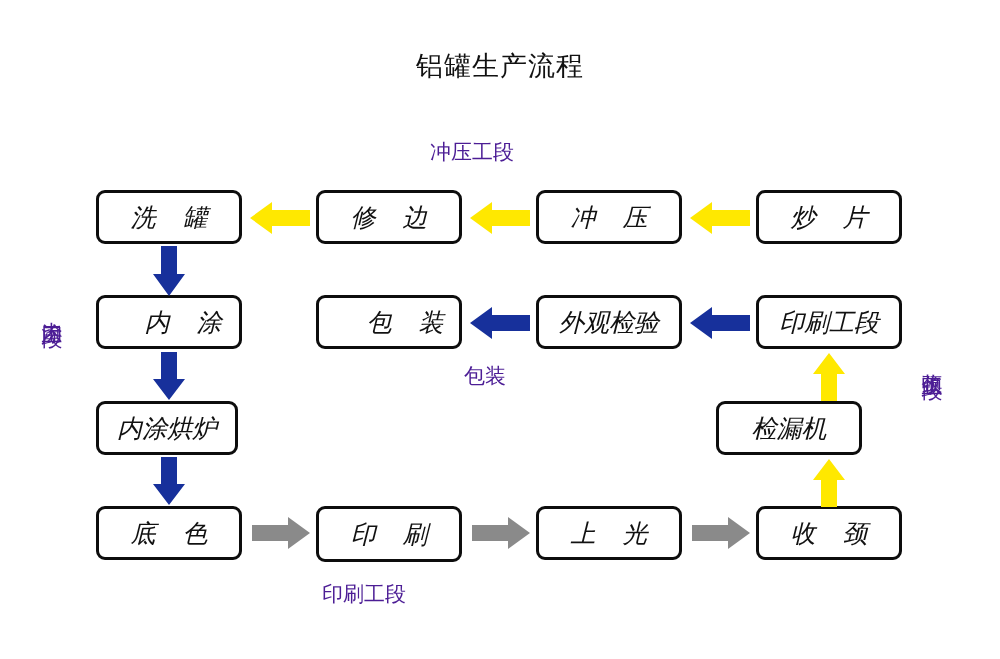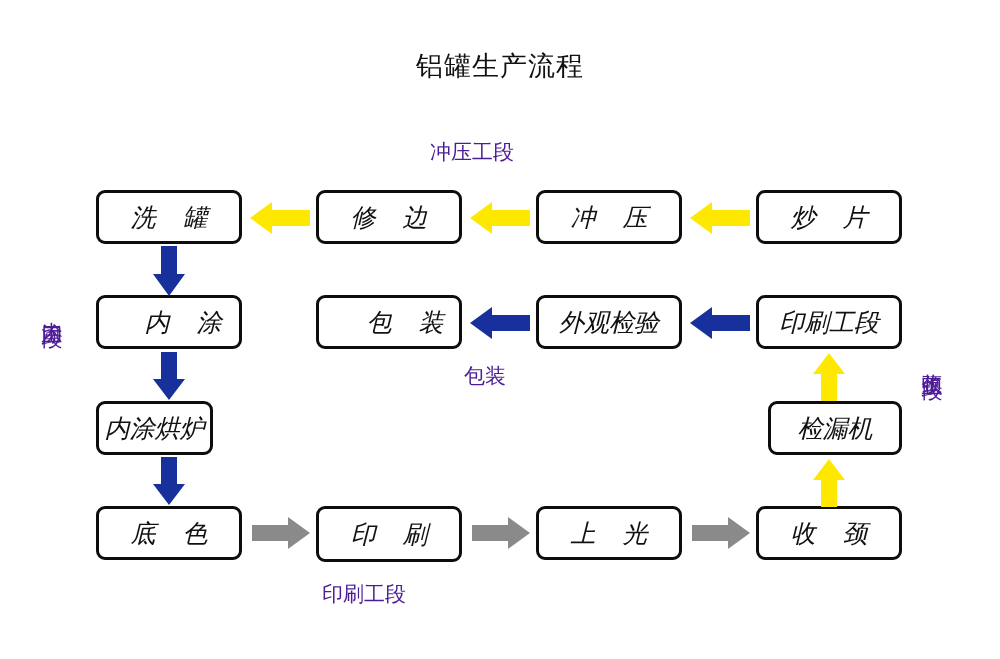--- a/index.html
+++ b/index.html
@@ -81,22 +81,22 @@
   <div class="node spaced" style="left:96px;  top:190px; width:146px; height:54px;">洗 罐</div>
   <div class="node spaced" style="left:316px; top:190px; width:146px; height:54px;">修 边</div>
   <div class="node spaced" style="left:536px; top:190px; width:146px; height:54px;">冲 压</div>
   <div class="node spaced" style="left:756px; top:190px; width:146px; height:54px;">炒 片</div>
 
   <div class="node spaced" style="left:96px;  top:295px; width:146px; height:54px;padding-left:28px;">内 涂</div>
   <div class="node spaced" style="left:316px; top:295px; width:146px; height:54px;padding-left:32px;">包 装</div>
   <div class="node" style="left:536px; top:295px; width:146px; height:54px;">外观检验</div>
   <div class="node" style="left:756px; top:295px; width:146px; height:54px;">印刷工段</div>
 
-  <div class="node" style="left:96px;  top:401px; width:117px; height:54px;">内涂烘炉</div>
-  <div class="node" style="left:768px; top:401px; width:134px; height:54px;">检漏机</div>
+  <div class="node" style="left:96px;  top:401px; width:142px; height:54px;">内涂烘炉</div>
+  <div class="node" style="left:716px; top:401px; width:146px; height:54px;">检漏机</div>
 
   <div class="node spaced" style="left:96px;  top:506px; width:146px; height:54px;">底 色</div>
   <div class="node spaced" style="left:316px; top:506px; width:146px; height:56px;">印 刷</div>
   <div class="node spaced" style="left:536px; top:506px; width:146px; height:54px;">上 光</div>
   <div class="node spaced" style="left:756px; top:506px; width:146px; height:54px;">收 颈</div>
 
   <div class="arrow" style="left:250px; top:200px;">
     <svg width="60" height="36" viewBox="0 0 60 36">
         <polygon points="0,18 22,2 22,10 60,10 60,26 22,26 22,34" fill="#FFE800"></polygon>
       </svg>

